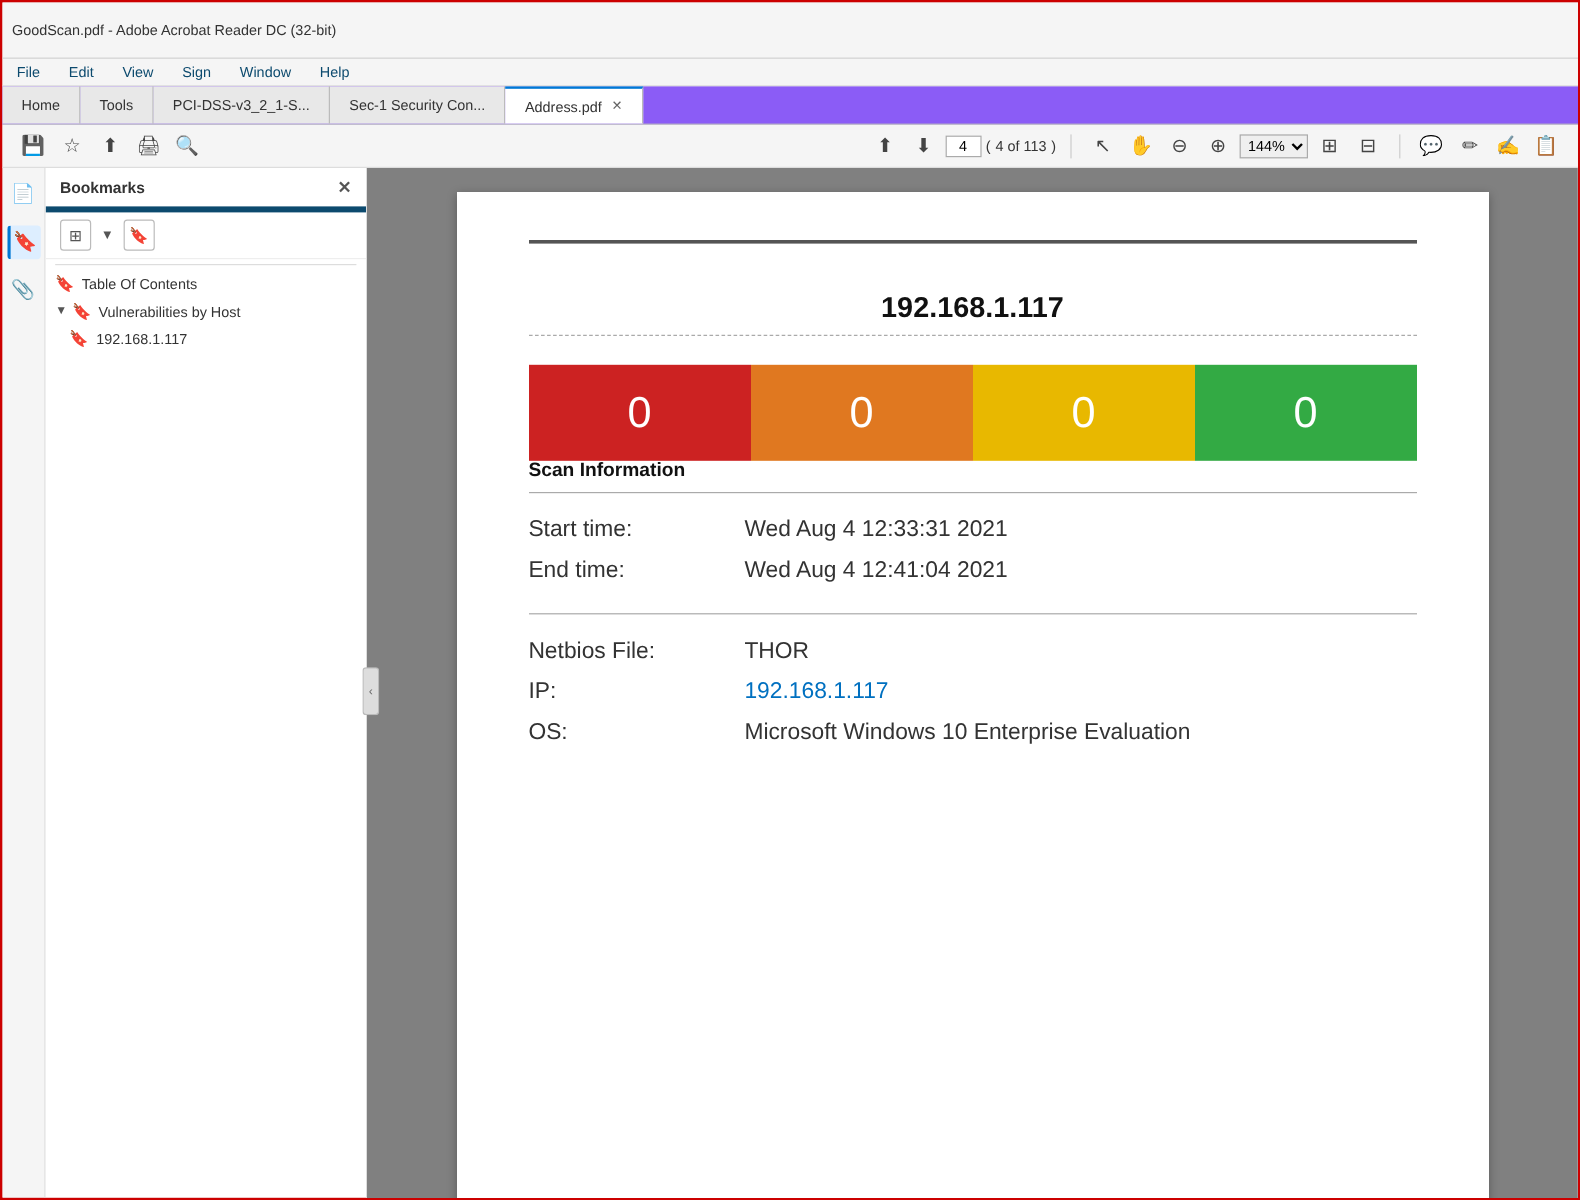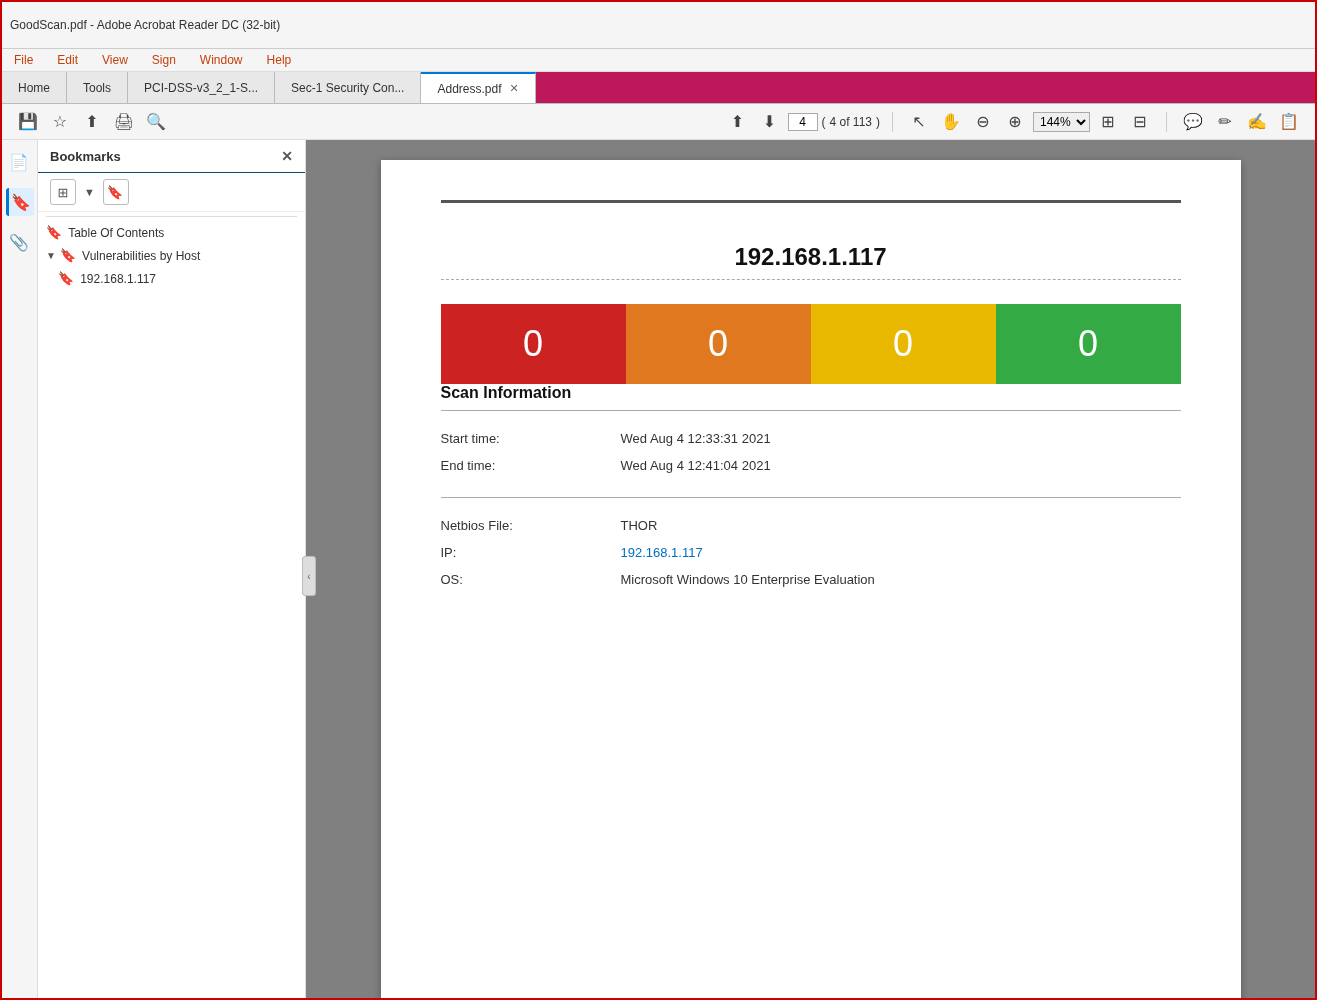--- a/index.html
+++ b/index.html
@@ -17,27 +17,27 @@
     }
 
     
     .menu-bar {
       background: #f5f5f5;
       border-bottom: 1px solid #ddd;
       padding: 2px 8px;
       display: flex;
       gap: 16px;
       font-size: 12px;
-      color: #c2410c;
+      color: #0c4a6e;
     }
     .menu-bar span { cursor: pointer; padding: 2px 4px; }
 
     
     .tab-bar {
-      background: #be185d;
+      background: #8b5cf6;
       border-bottom: 1px solid #bbb;
       display: flex;
       align-items: stretch;
       height: 32px;
     }
     .tab {
       padding: 4px 16px;
       font-size: 12px;
       border-right: 1px solid #bbb;
       cursor: pointer;
@@ -109,21 +109,21 @@
       border-right: 1px solid #ddd;
       display: flex;
       flex-direction: column;
       overflow: hidden;
     }
     .sidebar-header {
       display: flex;
       align-items: center;
       justify-content: space-between;
       padding: 8px 12px;
-      border-bottom: 1px solid #0c4a6e;
+      border-bottom: 5px solid #0c4a6e;
       font-size: 13px;
       font-weight: 600;
       color: #333;
     }
     .sidebar-icons {
       display: flex;
       align-items: center;
       padding: 6px 12px;
       gap: 8px;
       border-bottom: 1px solid #eee;
@@ -262,21 +262,21 @@
     .section-divider {
       width: 100%;
       height: 1px;
       background: #aaa;
       border: none;
       margin-bottom: 20px;
     }
     .info-row {
       display: flex;
       margin-bottom: 12px;
-      font-size: 13px;
+      font-size: 19px;
       color: #333;
     }
     .info-label {
       width: 180px;
       min-width: 180px;
       color: #333;
     }
     .info-value {
       color: #333;
     }

